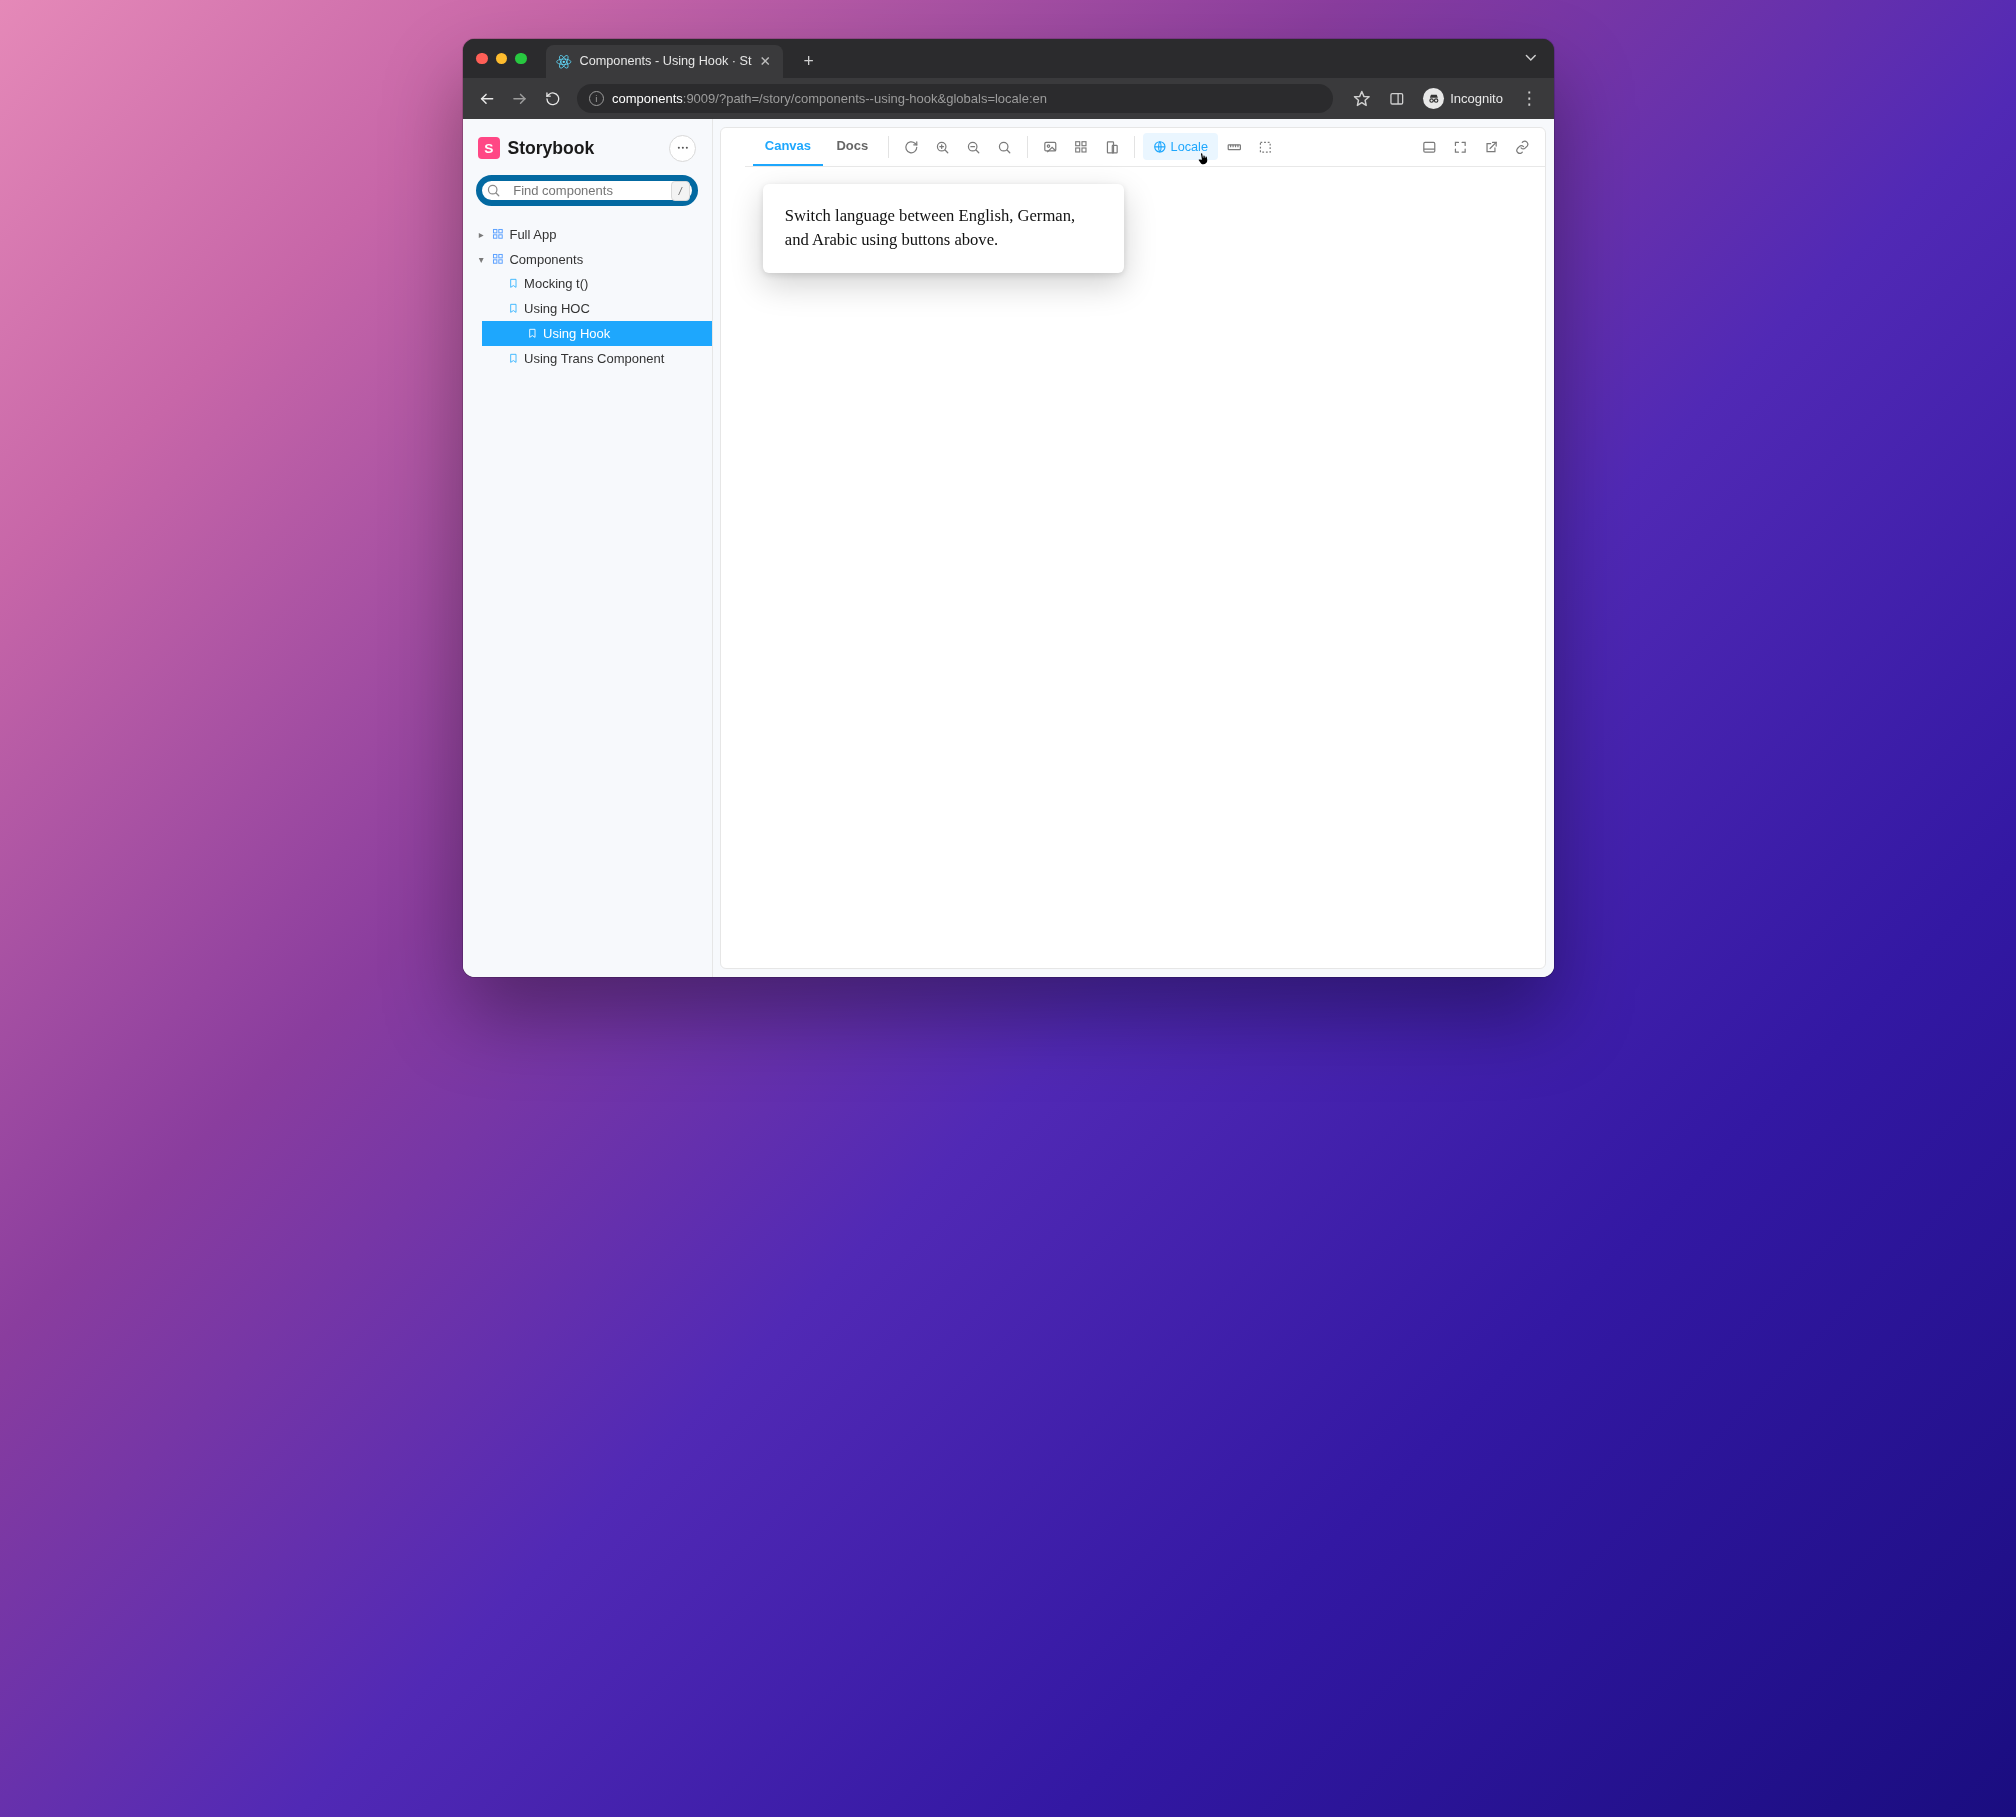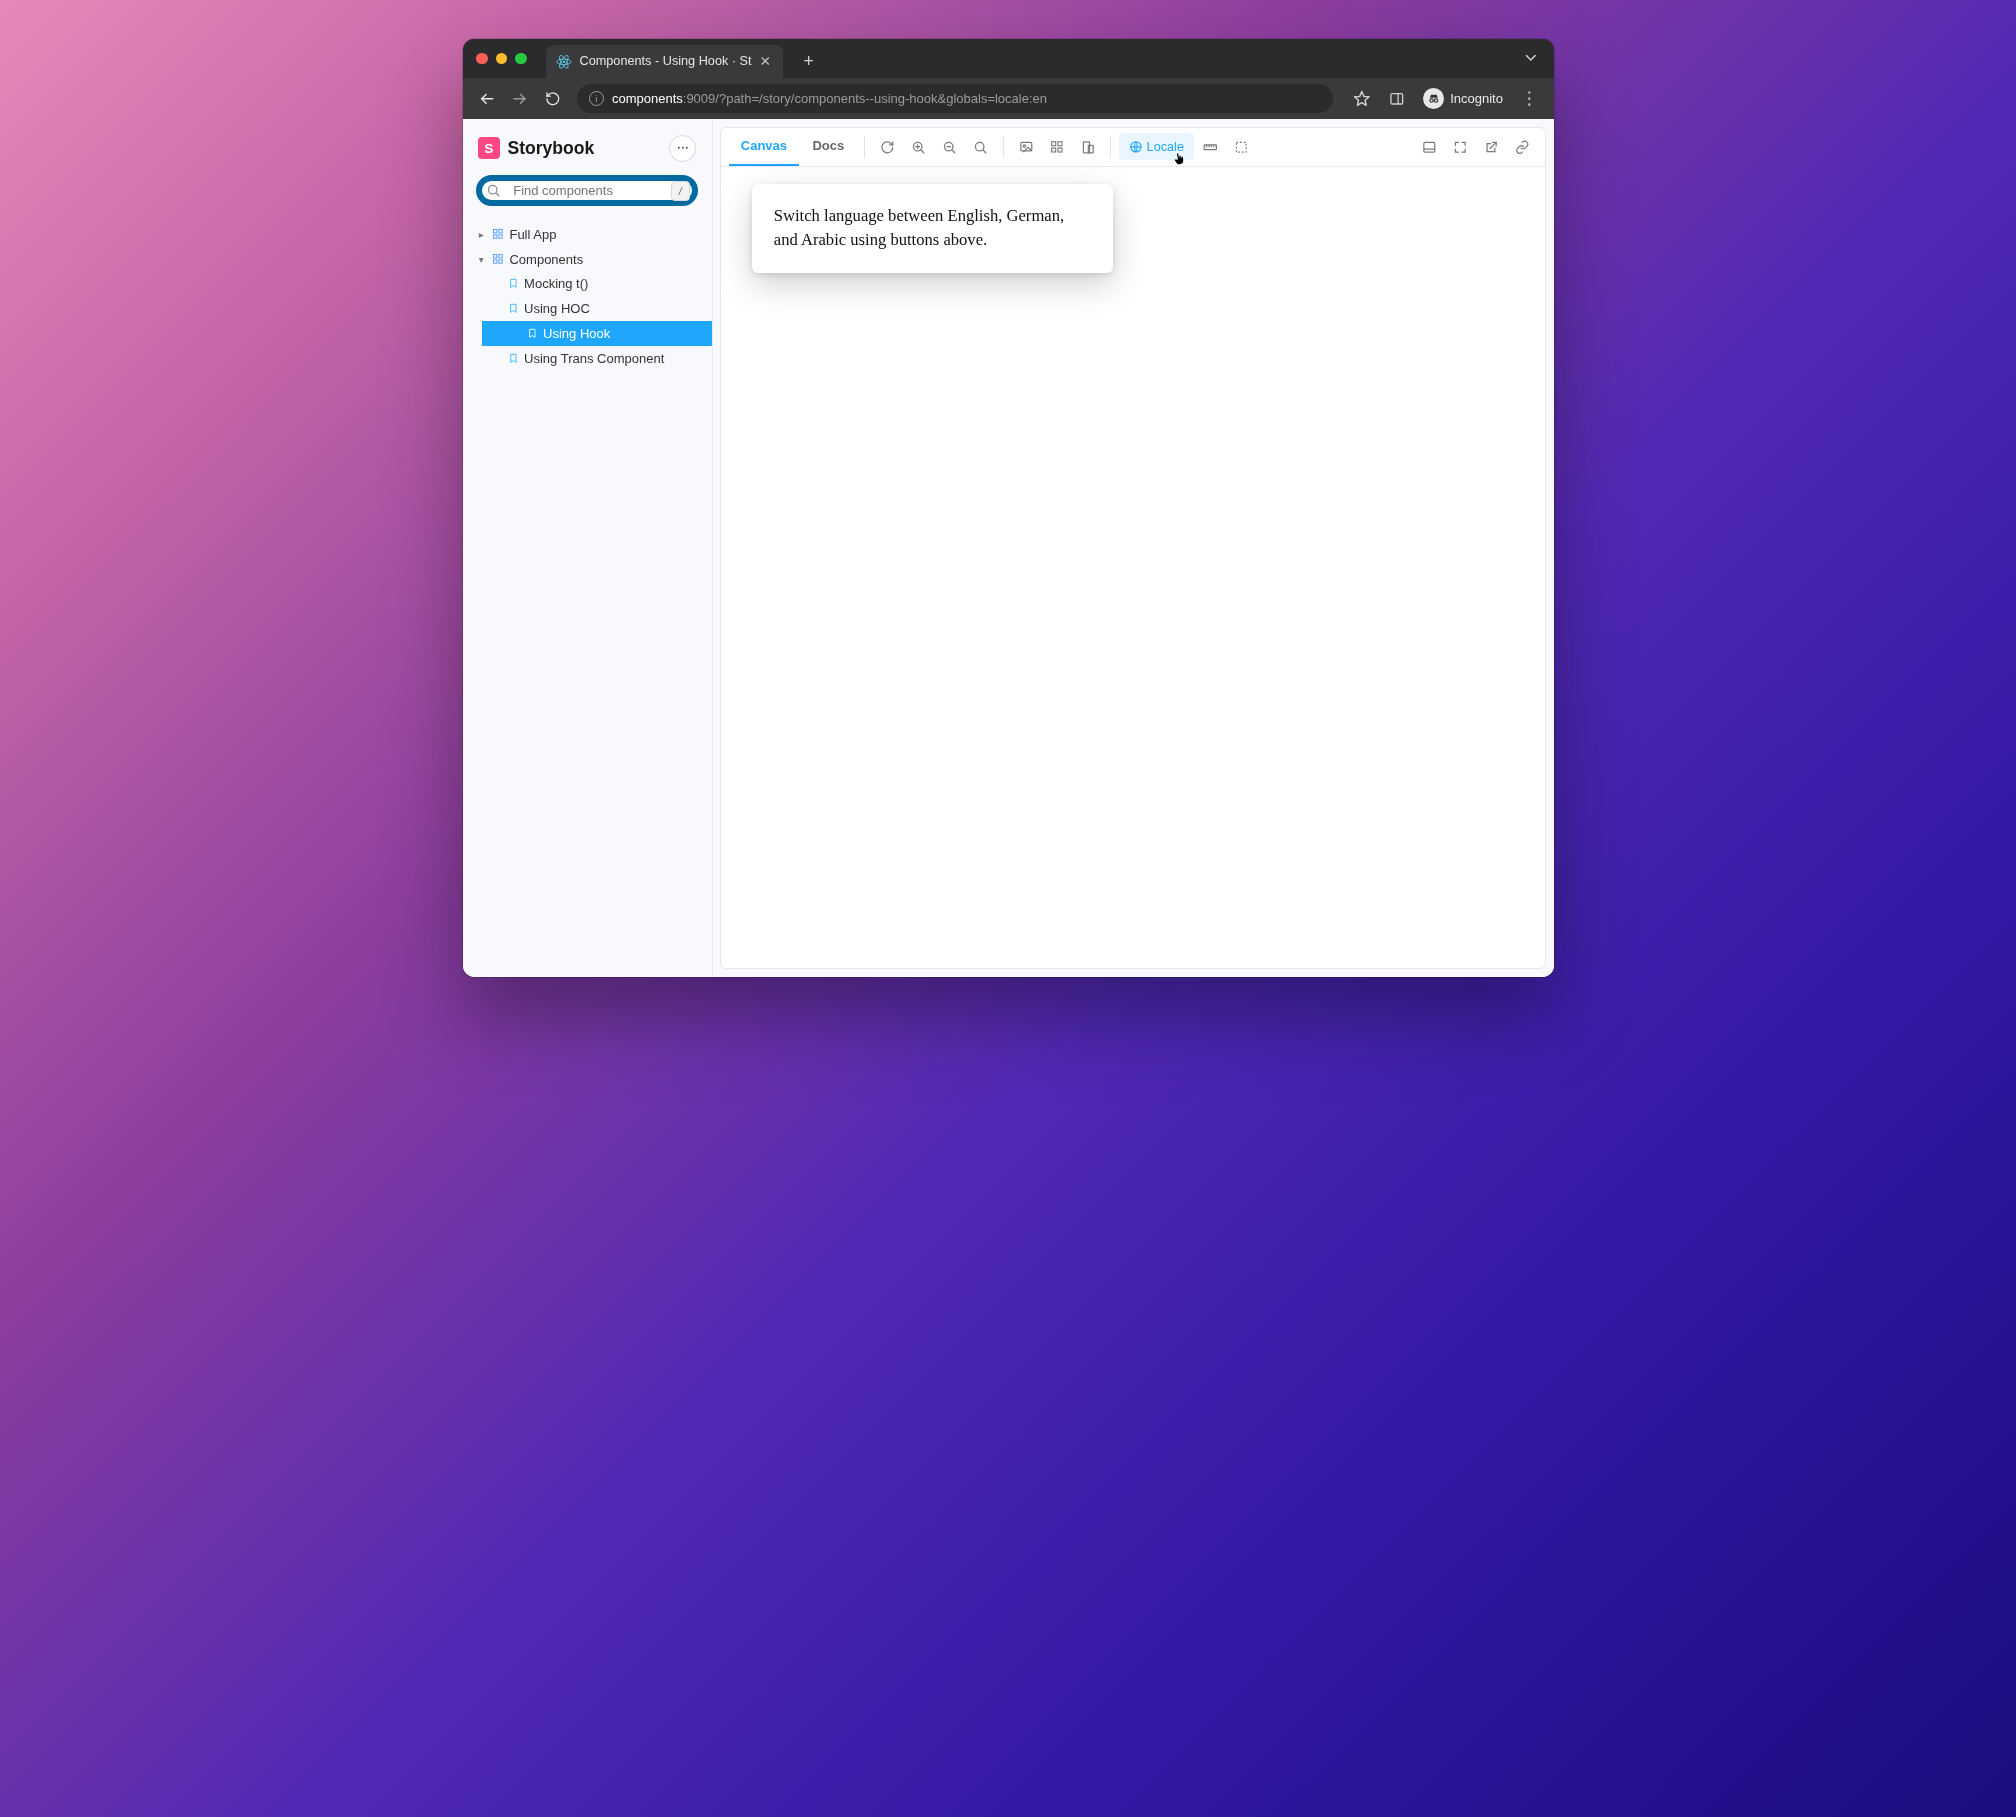--- a/index.html
+++ b/index.html
@@ -138,21 +138,21 @@
   .tree-item .caret{ width:9.8px; text-align:center; color:#7a7a7a; font-size:9.8px;}
   .grid-ic{ color:#5aa0ff; display:flex;}
   .story-ic{ color:#33b3ff; display:flex;}
   .story{ padding-left: 45px; }
   .group{ font-weight:500; }
 
   
   .main{ flex:1; display:flex; flex-direction:column; background:#f7f9fc; padding:7.8px;}
   .panel{
     flex:1; background:#fff; border:1px solid #e6e6e6; border-radius:5.9px;
-    display:flex; flex-direction:column; overflow:hidden;
+    display:flex; flex-direction:column; overflow:hidden;padding-left:24px;
   }
   .toolbar{
     height:39px; border-bottom:1px solid #e8e8e8; display:flex; align-items:center;
     padding:0 7.8px; gap:2px; position:relative;
   }
   .tabbtn{
     height:39px; padding:0 11.7px; display:flex; align-items:center;
     font-size:13px; font-weight:600; color:#666; cursor:pointer;
     border-bottom:2px solid transparent;
   }
@@ -168,21 +168,21 @@
     background:#eaf6ff; border-radius:3.9px; cursor:pointer; position:relative;
   }
   .cursor-hand{
     position:absolute; right:5.9px; bottom:-5.9px; font-size:12.7px; color:#222;
     transform: rotate(-10deg);
   }
   .tb-right{ margin-left:auto; display:flex; align-items:center; gap:2px;}
 
   .canvas-area{ flex:1; position:relative; }
   .card{
-    position:absolute; left:31px; top:17.6px;
+    position:absolute; left:18px; top:17.6px;
     width:361px; padding:19.5px 21.5px 21.5px;
     background:#fff; border-radius:5.9px;
     box-shadow: 0 11.7px 33px rgba(0,0,0,.18), 0 2px 5.9px rgba(0,0,0,.12);
     font-family: Georgia, "Times New Roman", serif;
     color:#111; font-size:16.6px; line-height:1.45;
   }
 
   svg{ display:block; }
 </style>
 </head>

